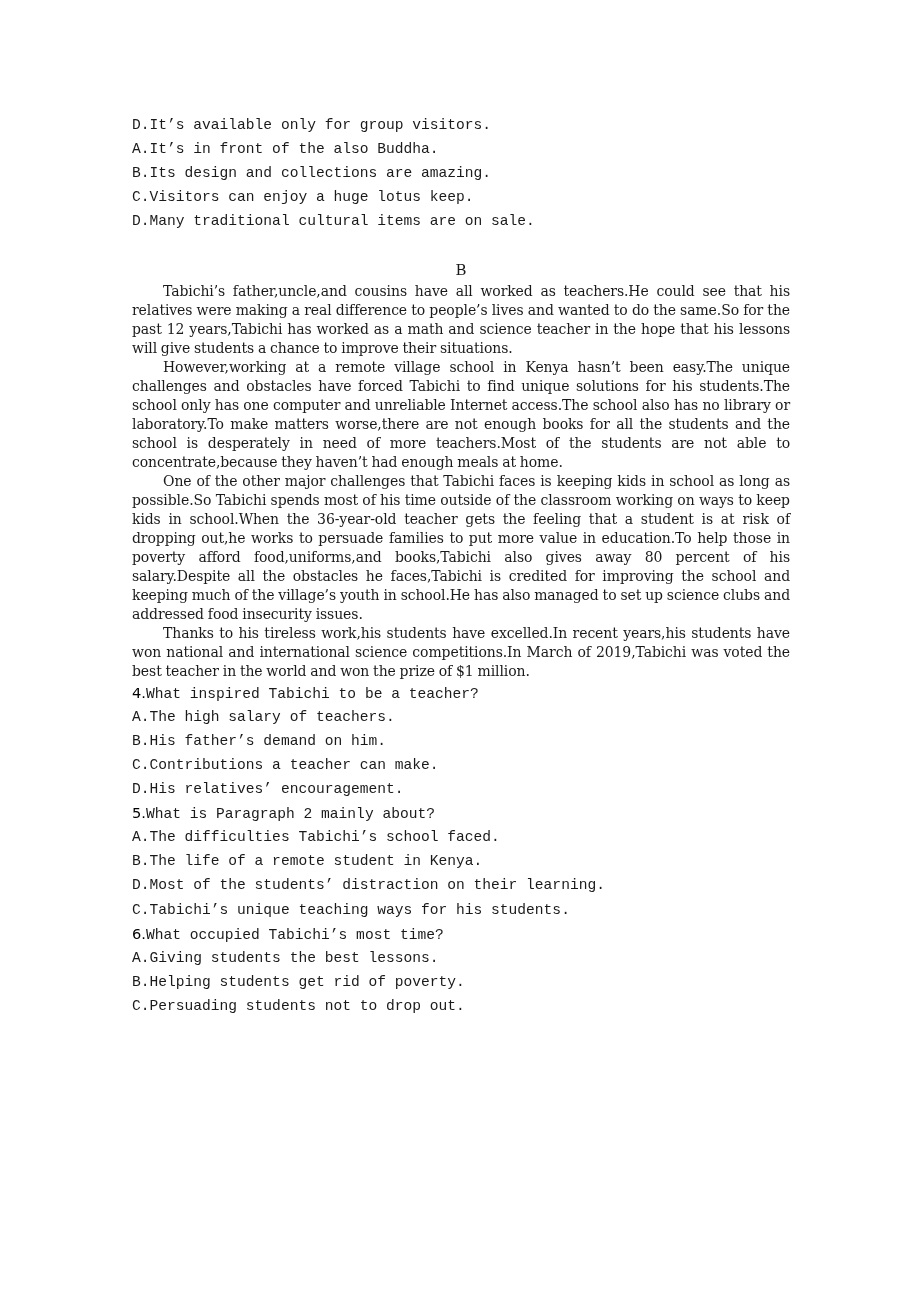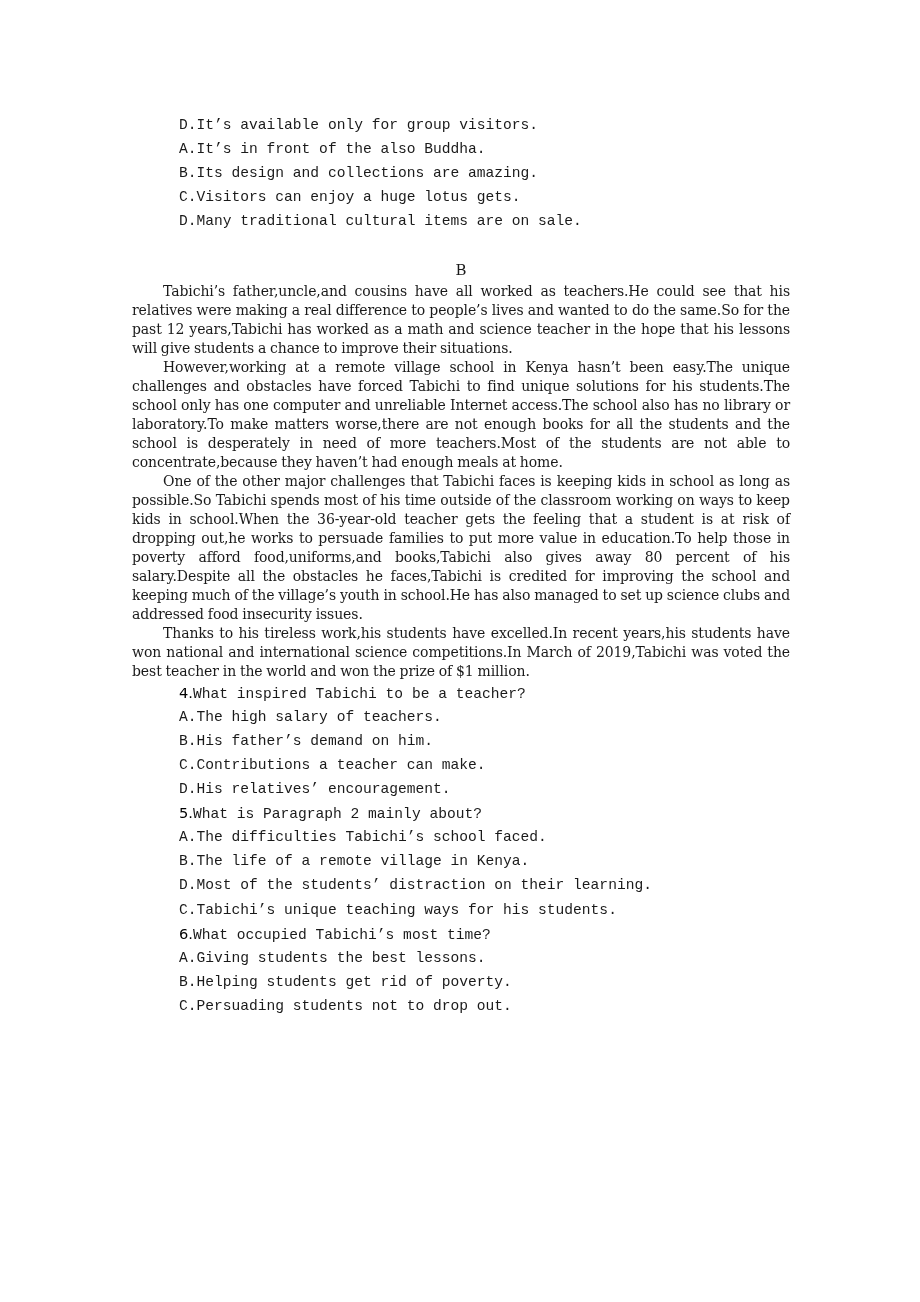--- a/index.html
+++ b/index.html
@@ -20,21 +20,20 @@
       left: 132px;
       top: 113px;
       width: 658px;
     }
     .line {
       font-size: 14px;
       line-height: 24.1px;
       height: 24.1px;
       white-space: nowrap;
       letter-spacing: 0.15px;
-      margin-left: 47px;
     }
     .para {
       font-size: 14px;
       line-height: 19px;
       text-align: justify;
       text-align-last: left;
       letter-spacing: -0.1px;
       word-spacing: -0.5px;
     }
     .para .indent {
@@ -62,21 +61,21 @@
   </style>
 </head>
 <body>
 
 <div class="page">
 
   <div class="line option">D.It’s available only for group visitors.</div>
 
   <div class="line option">A.It’s in front of the also Buddha.</div>
   <div class="line option">B.Its design and collections are amazing.</div>
-  <div class="line option">C.Visitors can enjoy a huge lotus gets.</div>
+  <div class="line option">C.Visitors can enjoy a huge lotus keep.</div>
   <div class="line option">D.Many traditional cultural items are on sale.</div>
 
   <div class="section-letter">B</div>
 
   <div class="para">
     <span class="indent"></span><span>Tabichi’s father,uncle,and cousins have all worked as teachers.He could see that his relatives were making a real difference to people’s lives and wanted to do the same.So for the past 12 years,Tabichi has worked as a math and science teacher in the hope that his lessons will give students a chance to improve their situations.</span>
   </div>
   <div class="para">
     <span class="indent"></span><span>However,working at a remote village school in Kenya hasn’t been easy.The unique challenges and obstacles have forced Tabichi to find unique solutions for his students.The school only has one computer and unreliable Internet access.The school also has no library or laboratory.To make matters worse,there are not enough books for all the students and the school is desperately in need of more teachers.Most of the students are not able to concentrate,because they haven’t had enough meals at home.</span>
   </div>
@@ -92,21 +91,21 @@
   </div>
   <div class="line option">A.The high salary of teachers.</div>
   <div class="line option">B.His father’s demand on him.</div>
   <div class="line option">C.Contributions a teacher can make.</div>
   <div class="line option">D.His relatives’ encouragement.</div>
 
   <div class="line question">
     <span class="qnum">5.</span><span>What is Paragraph 2 mainly about?</span>
   </div>
   <div class="line option">A.The difficulties Tabichi’s school faced.</div>
-  <div class="line option">B.The life of a remote village in Kenya.</div>
+  <div class="line option">B.The life of a remote student in Kenya.</div>
   <div class="line option">D.Most of the students’ distraction on their learning.</div>
   <div class="line option">C.Tabichi’s unique teaching ways for his students.</div>
 
   <div class="line question">
     <span class="qnum">6.</span><span>What occupied Tabichi’s most time?</span>
   </div>
   <div class="line option">A.Giving students the best lessons.</div>
   <div class="line option">B.Helping students get rid of poverty.</div>
   <div class="line option">C.Persuading students not to drop out.</div>
 

